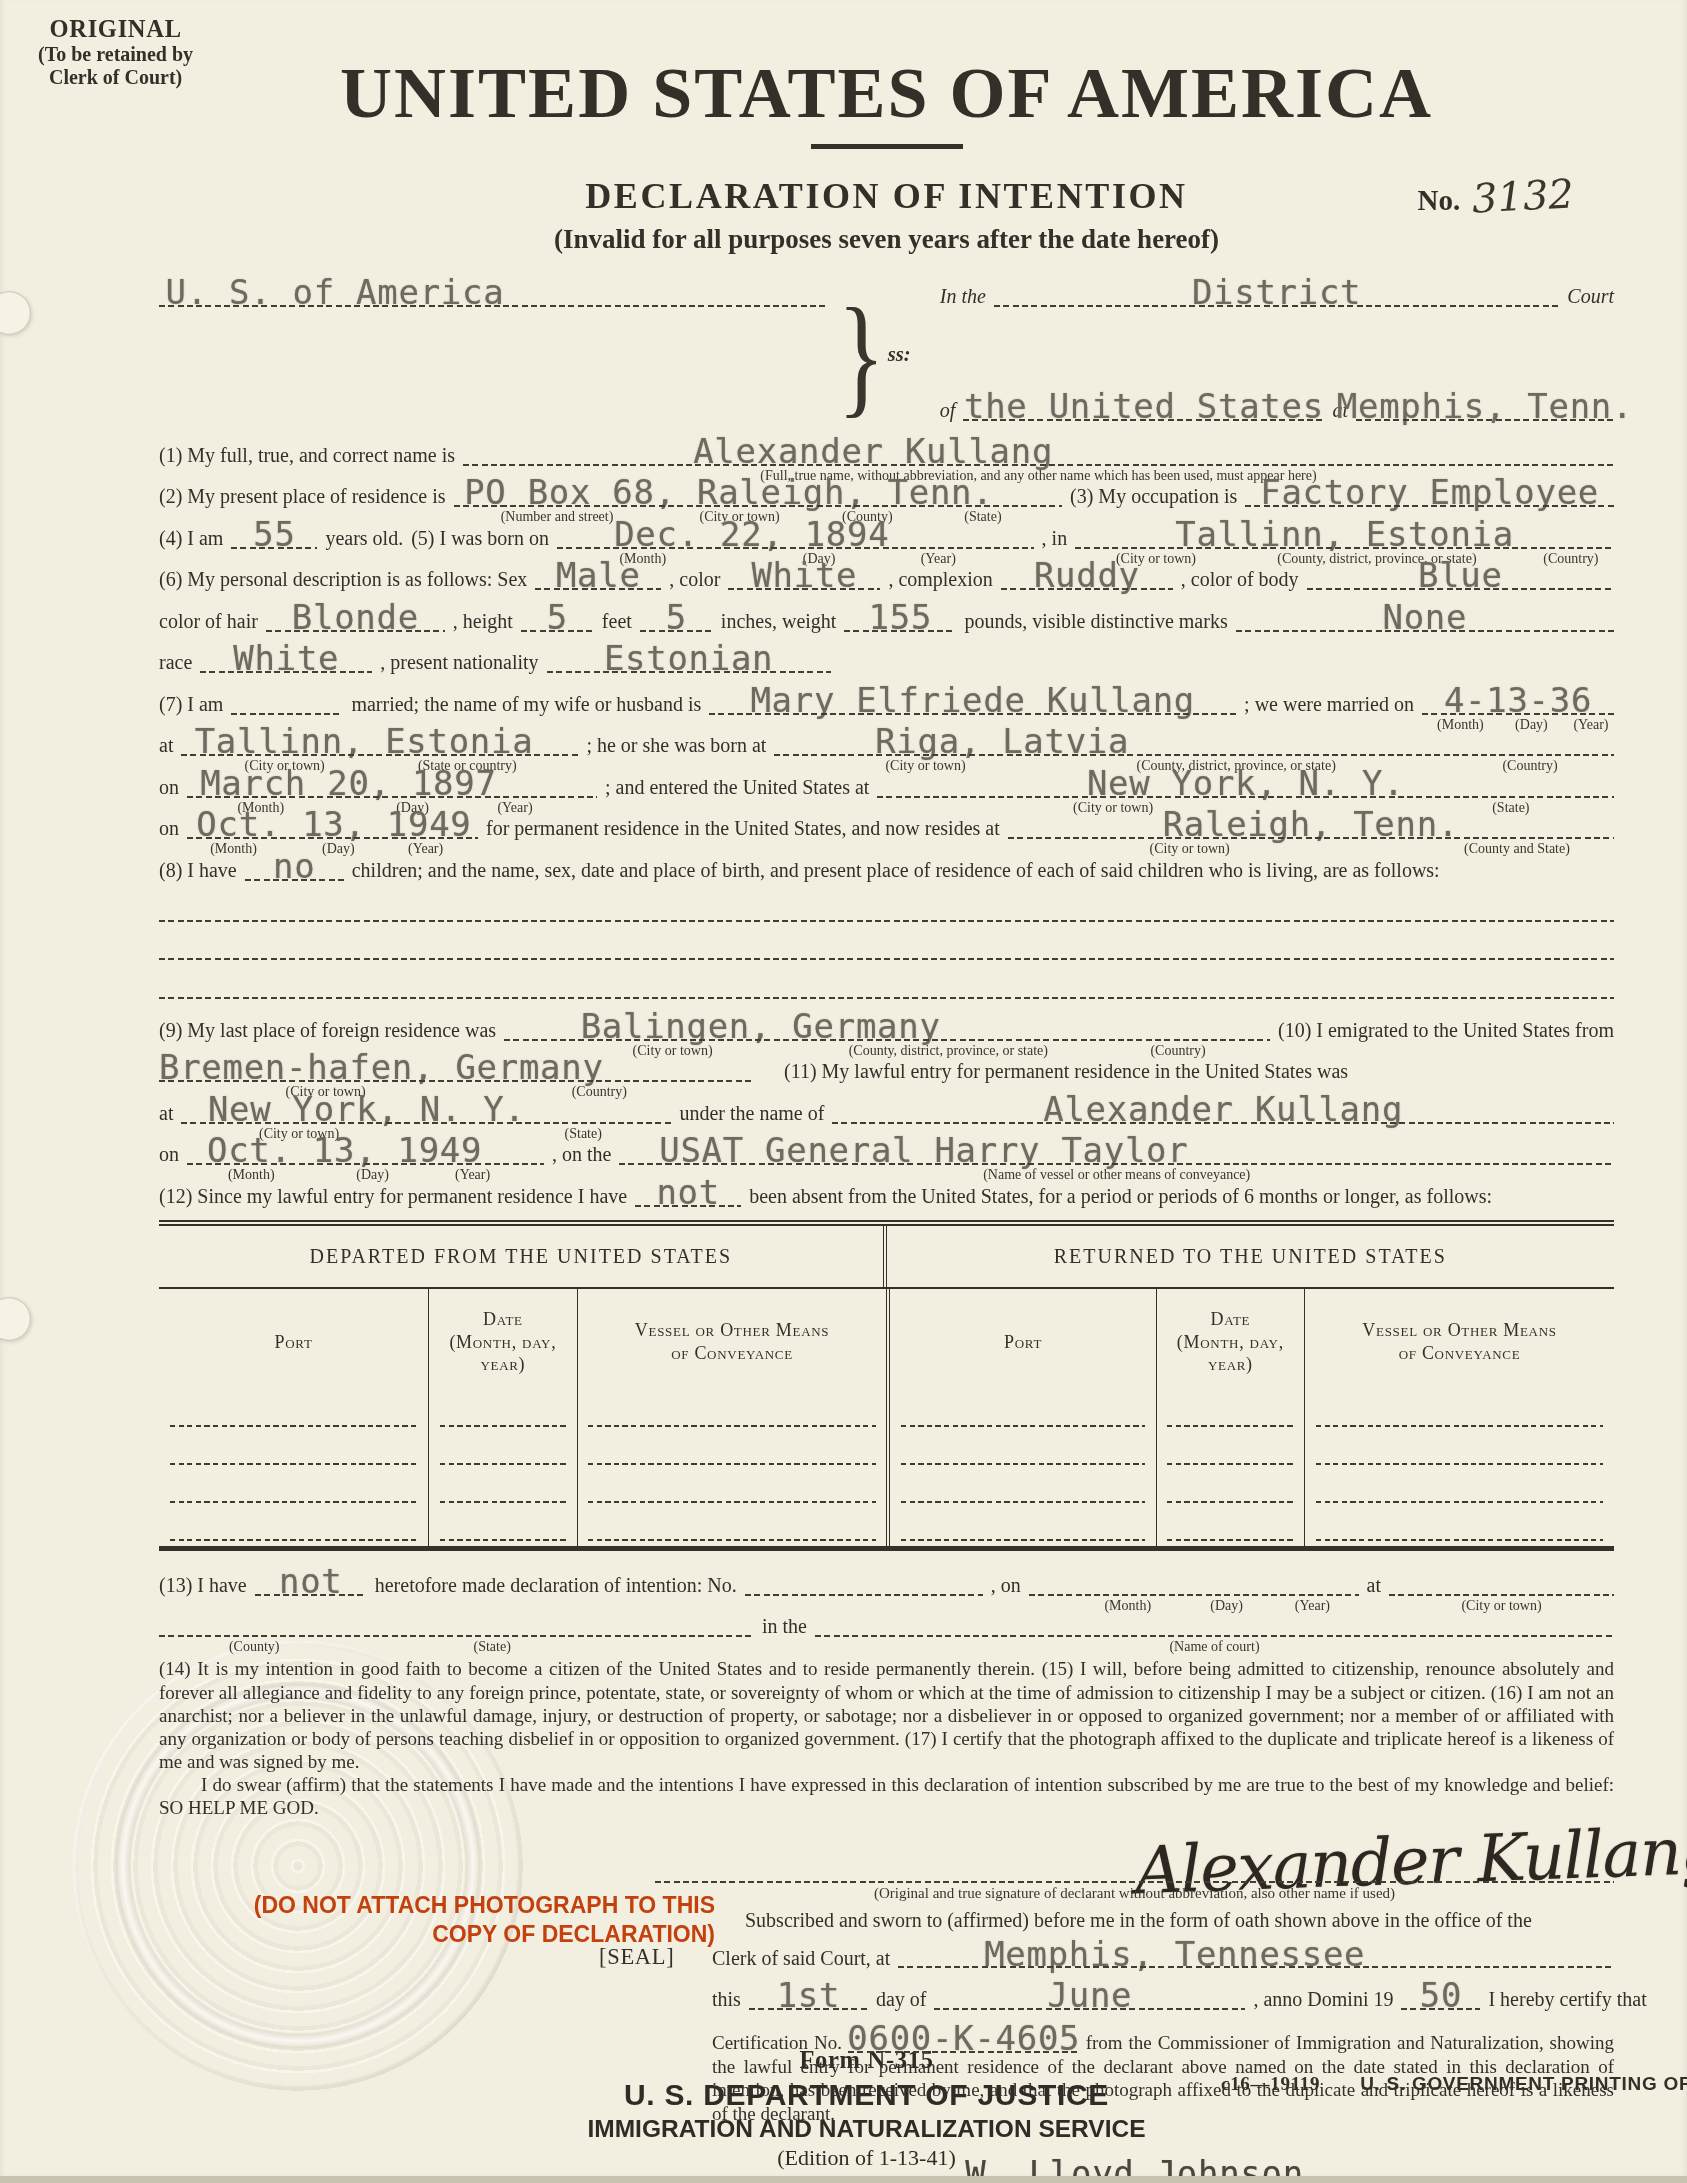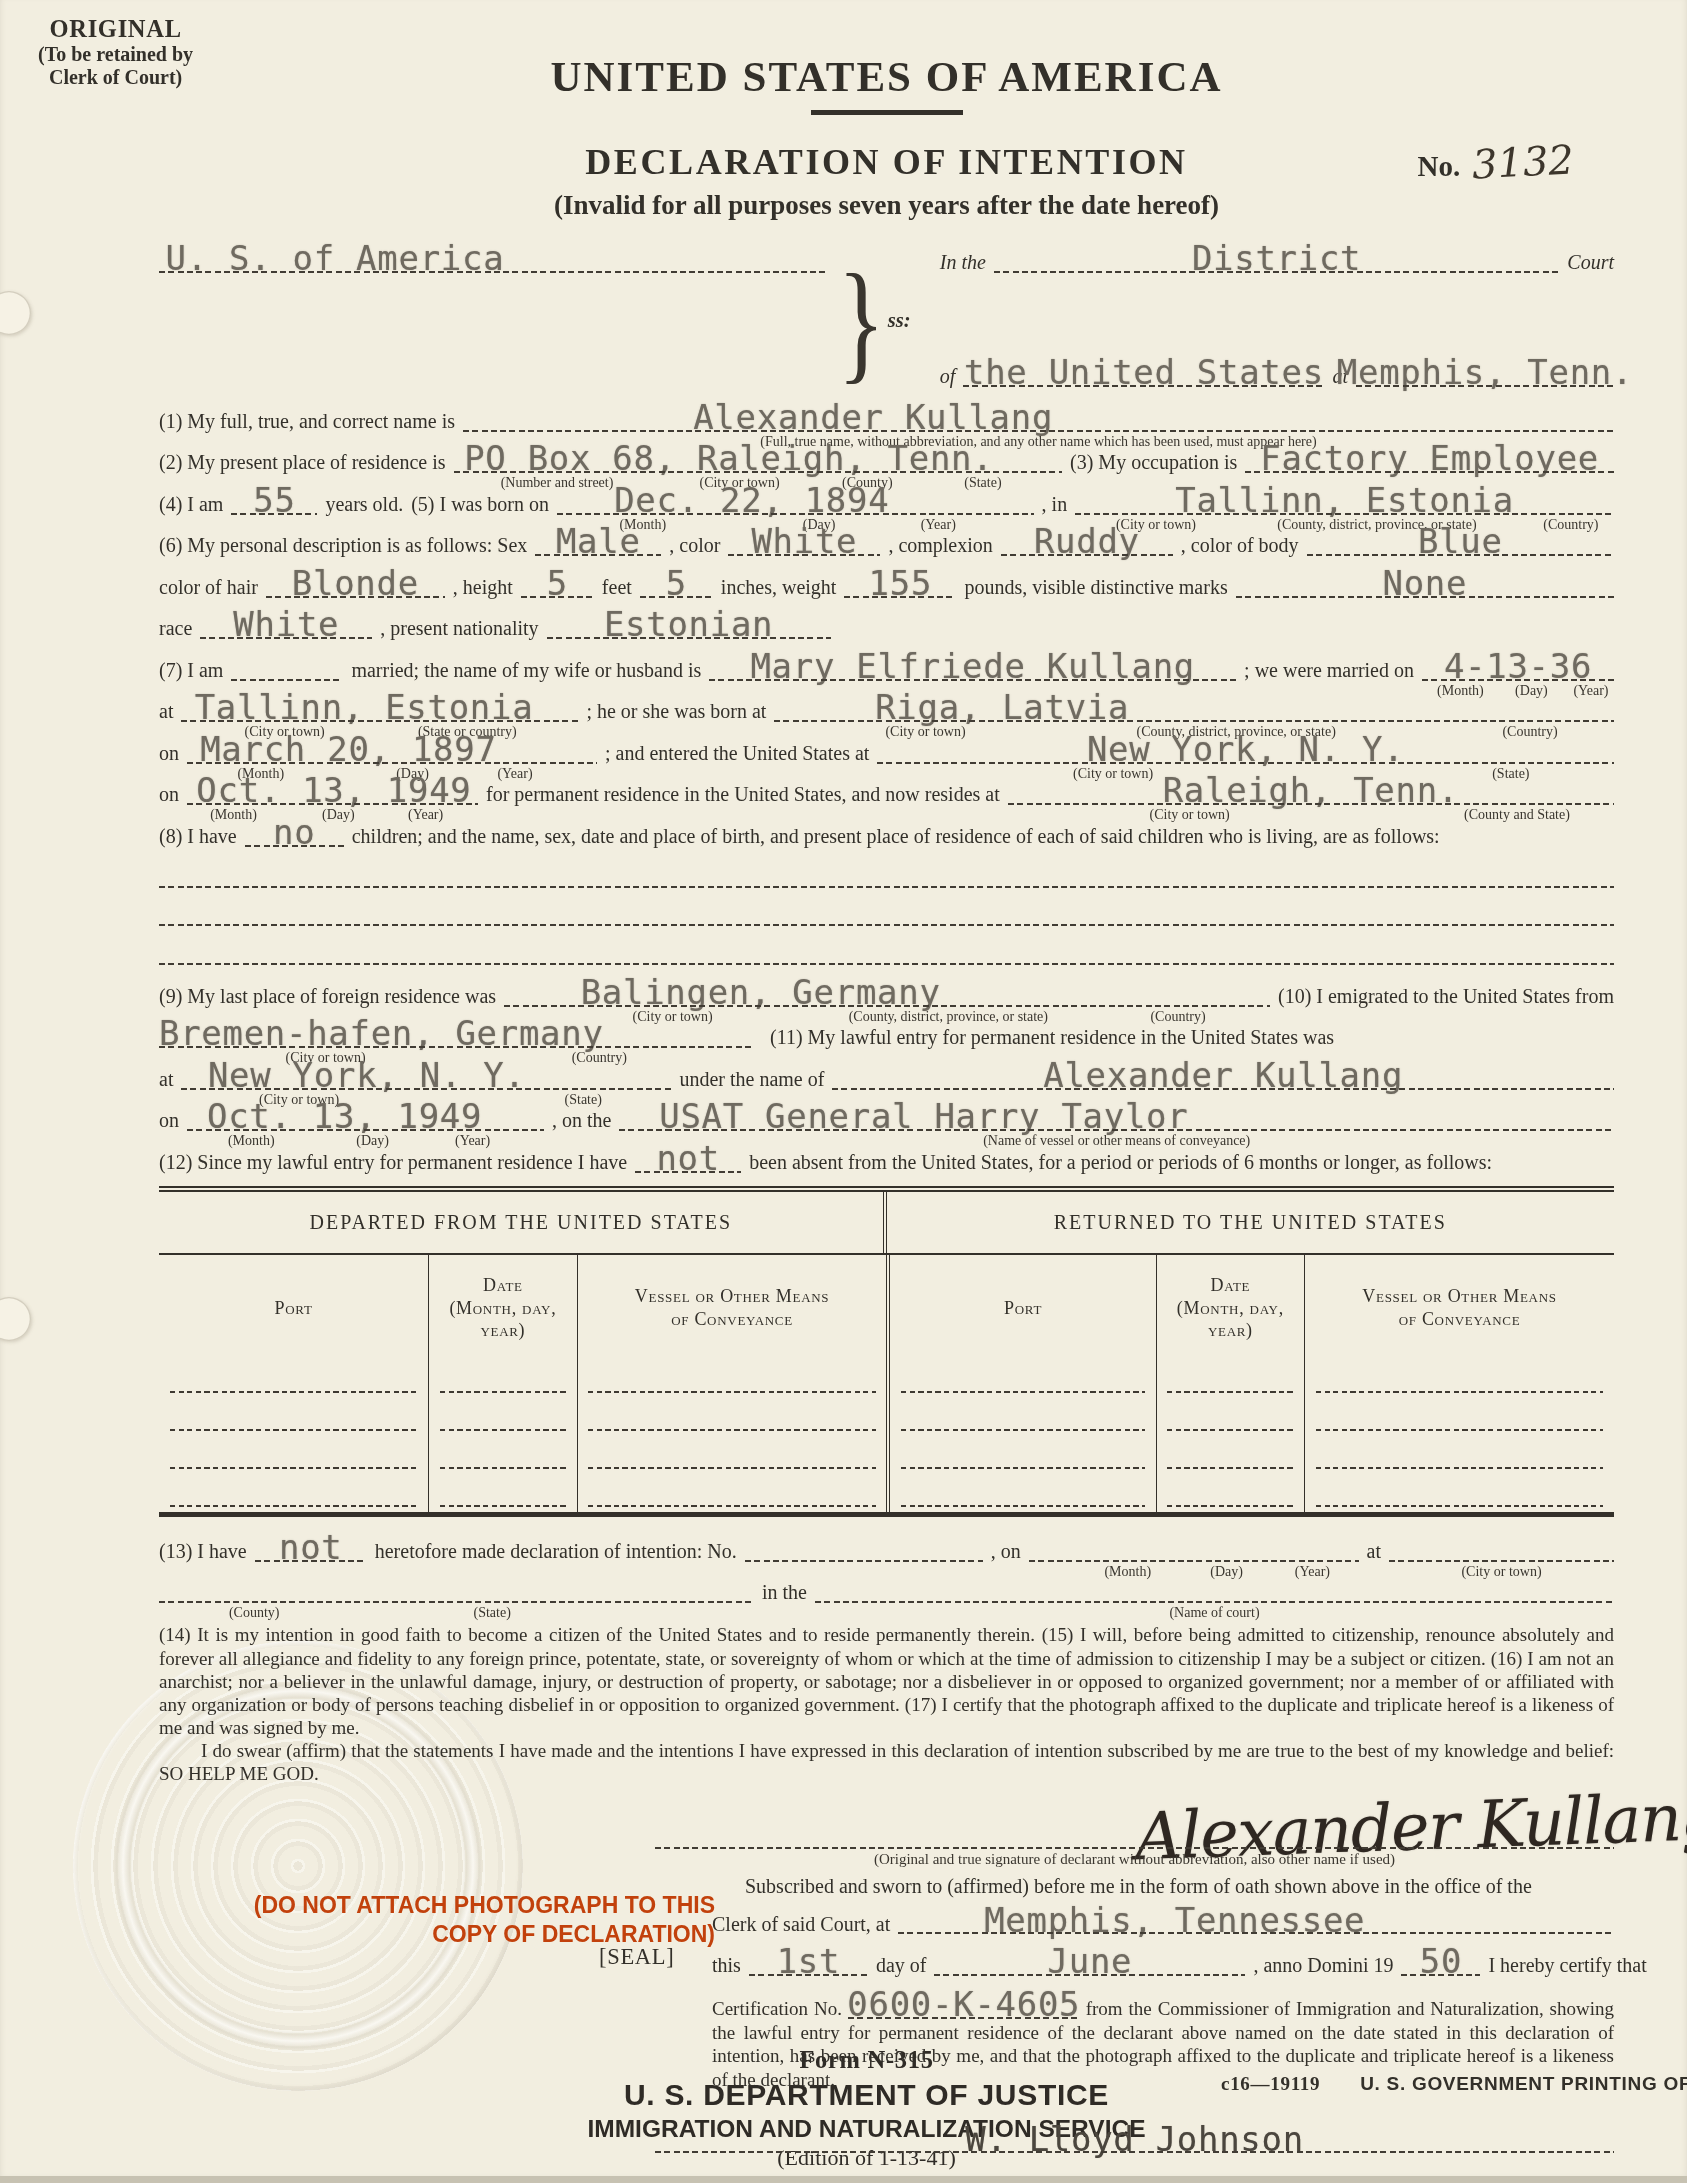--- a/index.html
+++ b/index.html
@@ -6,21 +6,21 @@
   .page{position:relative;width:1687px;height:2183px;background:#f2eee0;
         font-family:"Liberation Serif",serif;color:#33302a;overflow:hidden;
         box-shadow:inset 0 -4px 9.3px -4px rgba(110,100,85,.4);}
   .page::after{content:"";position:absolute;left:0;right:0;bottom:0;height:6.6px;background:#c7c2b2;}
   .content{position:absolute;left:159px;right:73px;top:40px;}
 
   
   .corner{position:absolute;left:6.6px;top:14.6px;width:218px;text-align:center;font-weight:bold;line-height:1.15;}
   .corner .t{font-size:24.5px;letter-spacing:0.7px;}
   .corner .s{font-size:20px;}
-  .title{ text-align:center;font-size:43px;font-weight:bold;letter-spacing:2px;margin:12px 0 0 0;}
+  .title{ text-align:center;font-size:72px;font-weight:bold;letter-spacing:2px;margin:12px 0 0 0;}
   .title-rule{width:152px;height:4.6px;background:#34302a;margin:9.3px auto 26.5px auto;}
   .subwrap{position:relative;text-align:center;}
   .subtitle{font-size:36px;font-weight:bold;letter-spacing:2.6px;display:inline-block;}
   .docno{position:absolute;right:40px;top:-2.6px;white-space:nowrap;}
   .docno .nl{font-size:29px;font-weight:bold;}
   .docno .nv{font-family:"DejaVu Serif",serif;font-style:italic;font-size:40px;color:#3d362c;display:inline-block;transform:rotate(-3deg);margin-left:9.3px;}
   .note{text-align:center;font-size:27px;font-weight:bold;margin:6.6px 0 30px 0;}
 
   
   .frow{display:flex;align-items:baseline;font-size:20px;margin-bottom:16.5px;position:relative;gap:0 8px;}
@@ -363,21 +363,21 @@
       </span>
       <span class="lb">(10) I emigrated to the United States from</span>
     </div>
 
     <div class="frow">
       <span class="bl" style="flex:0 0 595px;">
         <span class="tv l" style="left:0px;">Bremen-hafen, Germany</span>
         <span class="cap" style="left:28%;">(City or town)</span>
         <span class="cap" style="left:74%;">(Country)</span>
       </span>
-      <span class="lb" style="margin-left:8px;">(11) My lawful entry for permanent residence in the United States was</span>
+      <span class="lb" style="margin-left:22px;">(11) My lawful entry for permanent residence in the United States was</span>
     </div>
 
     <div class="frow">
       <span class="lb">at</span>
       <span class="bl" style="flex:0 0 490px;">
         <span class="tv l" style="left:26.5px;">New York, N. Y.</span>
         <span class="cap" style="left:24%;">(City or town)</span>
         <span class="cap" style="left:82%;">(State)</span>
       </span>
       <span class="lb">under the name of</span>

